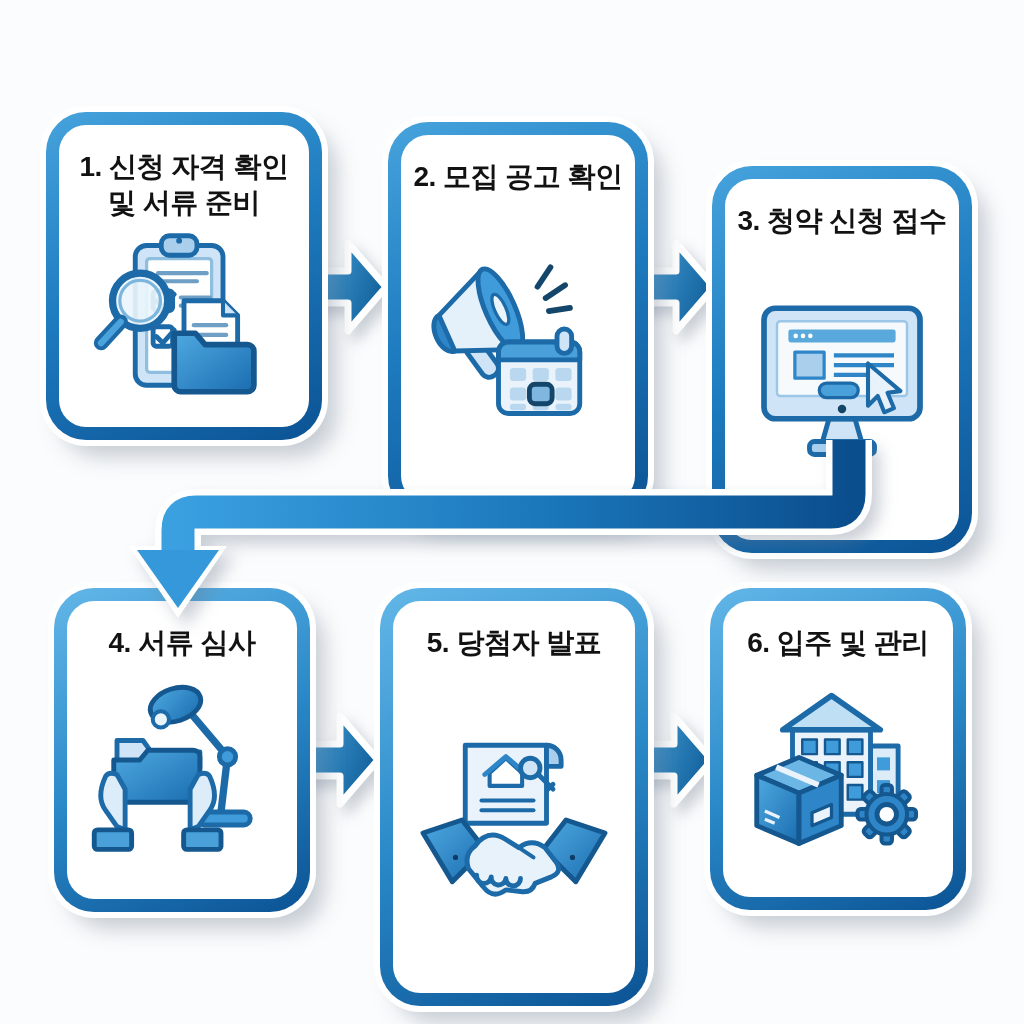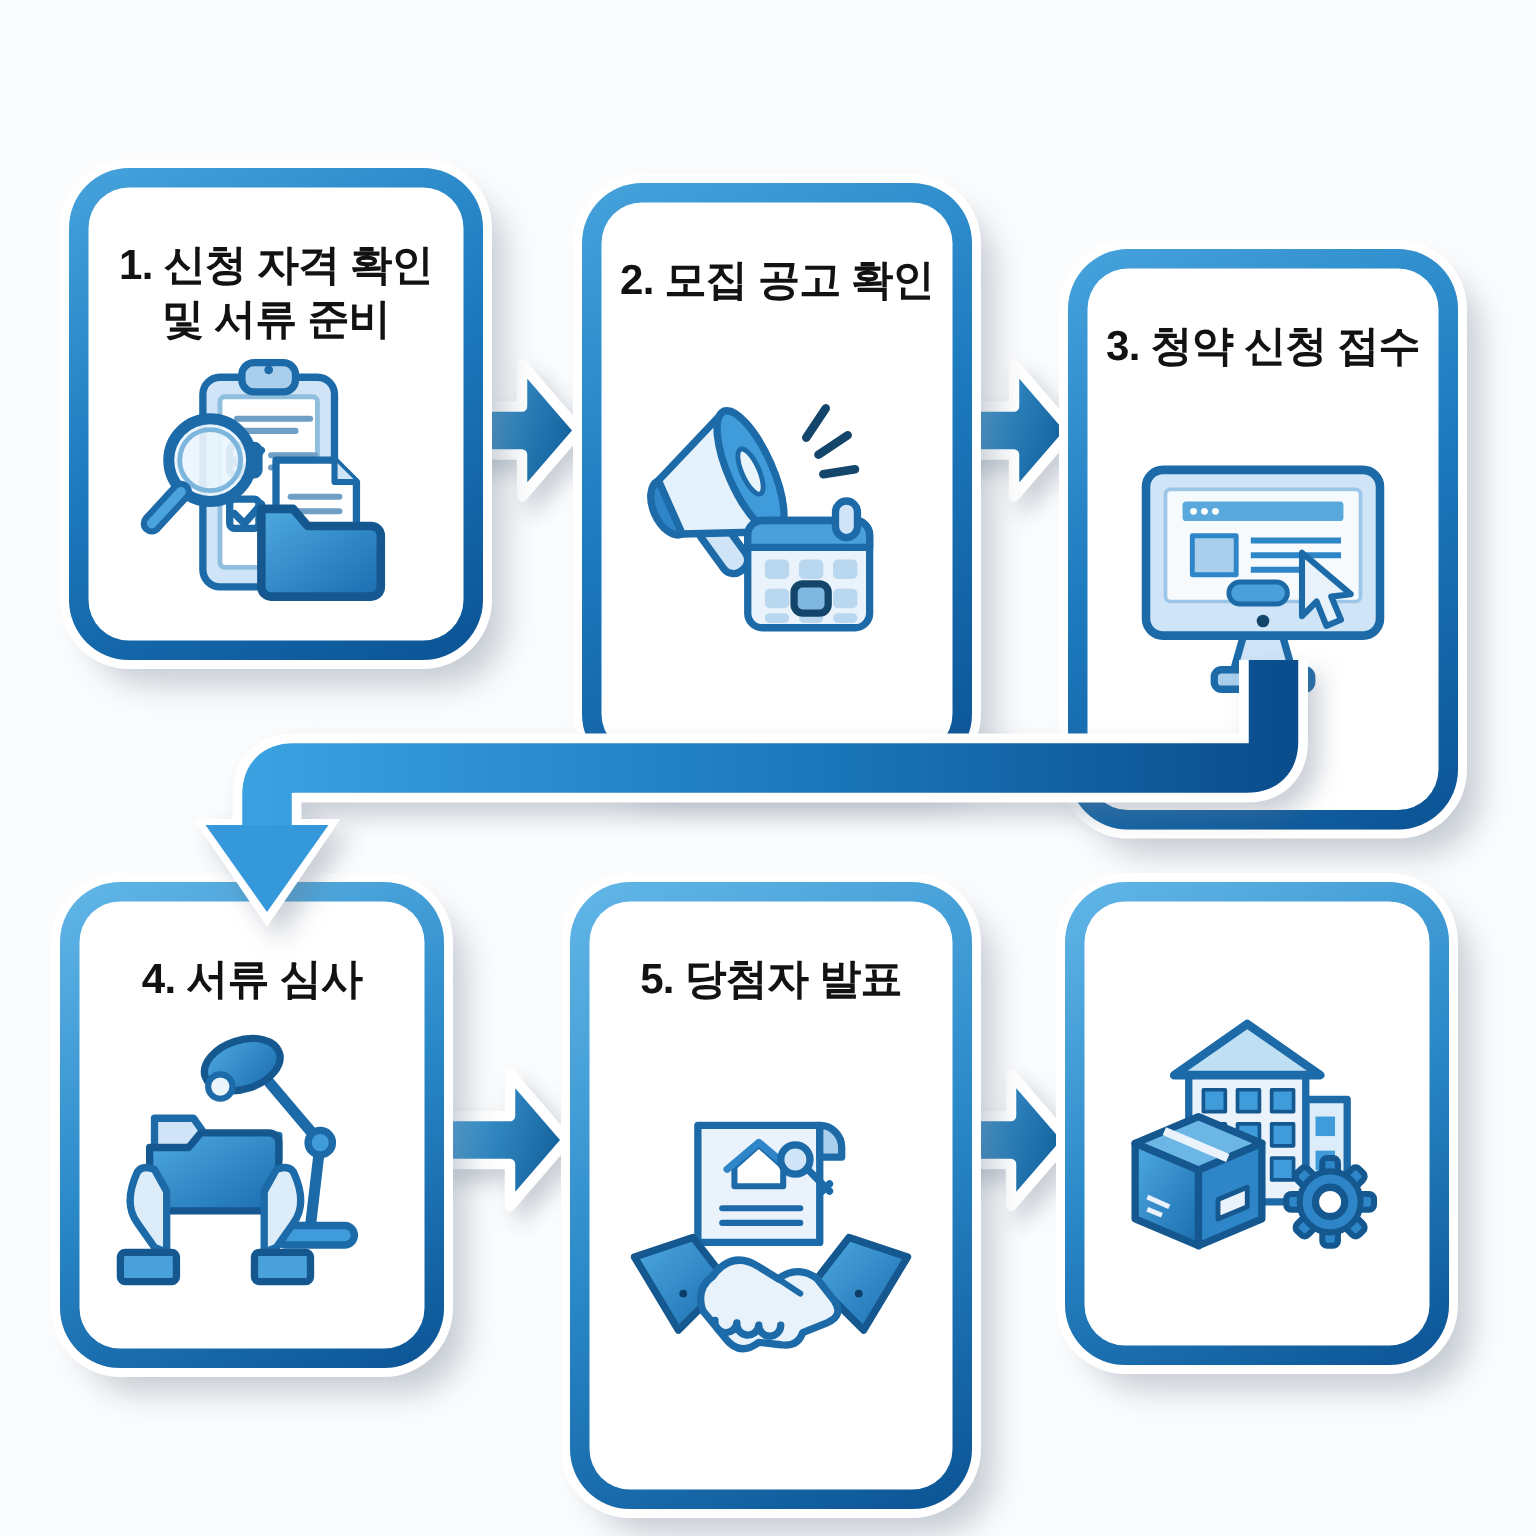--- a/index.html
+++ b/index.html
@@ -18,41 +18,41 @@
     position:absolute;
     border-radius:40px;
     box-shadow:0 0 0 6px #ffffff, 14px 16px 22px rgba(105,120,140,.38);
   }
   .row1{background:linear-gradient(155deg,#46a3dc 0%,#1e7cc0 45%,#0b5394 100%);}
   .row2{background:linear-gradient(155deg,#63b7e8 0%,#2a89c8 50%,#0b5394 100%);}
   .step-inner{
     position:absolute;inset:13px;
     background:#ffffff;border-radius:27px;
     display:flex;flex-direction:column;align-items:center;
-    padding:34px 8px 14px 8px;box-sizing:border-box;
+    padding:24px 8px 14px 8px;box-sizing:border-box;justify-content:center;
   }
   .step-title{
     text-align:center;
     font-weight:bold;
     font-size:28px;
     line-height:1.3;
     color:#121212;
     letter-spacing:-0.5px;
     white-space:nowrap;
   }
   .step-title span{display:block;}
   .step-icon{
     flex:1;display:flex;align-items:center;justify-content:center;width:100%;
   }
   .step-icon svg{display:block;}
 
   #box1{left:46px;  top:112px; width:276px; height:328px;}
   #box2{left:388px; top:122px; width:260px; height:394px;}
   #box3{left:712px; top:122px; width:260px; height:387px;margin-top:44px;}
-  #box4{left:40px;  top:588px; width:256px; height:324px;}
+  #box4{left:54px;  top:588px; width:256px; height:324px;}
   #box5{left:380px; top:588px; width:268px; height:418px;}
   #box6{left:710px; top:588px; width:256px; height:322px;}
 
   
   .arrow-right{
     position:absolute;width:90px;height:116px;
     filter:drop-shadow(7px 8px 7px rgba(105,120,140,.35));
   }
   #arrow12{left:300px;top:229px;}
   #arrow23{left:628px;top:229px;}
@@ -257,20 +257,23 @@
             <path d="M37 90 a4.5 4.5 0 0 0 9 1 a4.5 4.5 0 0 0 9 1 a4.5 4.5 0 0 0 9 0" fill="none" stroke-width="3"></path>
             <line x1="63" y1="73" x2="72" y2="79" stroke-width="2.5"></line>
           </g>
         </svg>
       </div>
     </div>
   </div>
 
   <div class="step-box row2" id="box6">
     <div class="step-inner">
+      <div class="step-title">
+        <span>6. 입주 및 관리</span>
+      </div>
       <div class="step-icon">
         <svg width="198" height="182" viewBox="0 0 120 112">
           <g stroke="#1c6aa8" stroke-linejoin="round">
             <rect x="80" y="40" width="17" height="42" fill="#dcecf8" stroke-width="3"></rect>
             <rect x="84" y="47" width="8" height="8" fill="#3f9bd9" stroke="none"></rect>
             <rect x="84" y="61" width="8" height="8" fill="#3f9bd9" stroke="none"></rect>
             <rect x="32" y="30" width="48" height="52" fill="#eaf3fb" stroke-width="3"></rect>
             <polygon points="26,30 56,9 86,30" fill="#bfe0f4" stroke-width="3.5"></polygon>
             <g fill="#3f9bd9" stroke="#14588f" stroke-width="1.5">
               <rect x="38" y="36" width="9" height="9"></rect>

